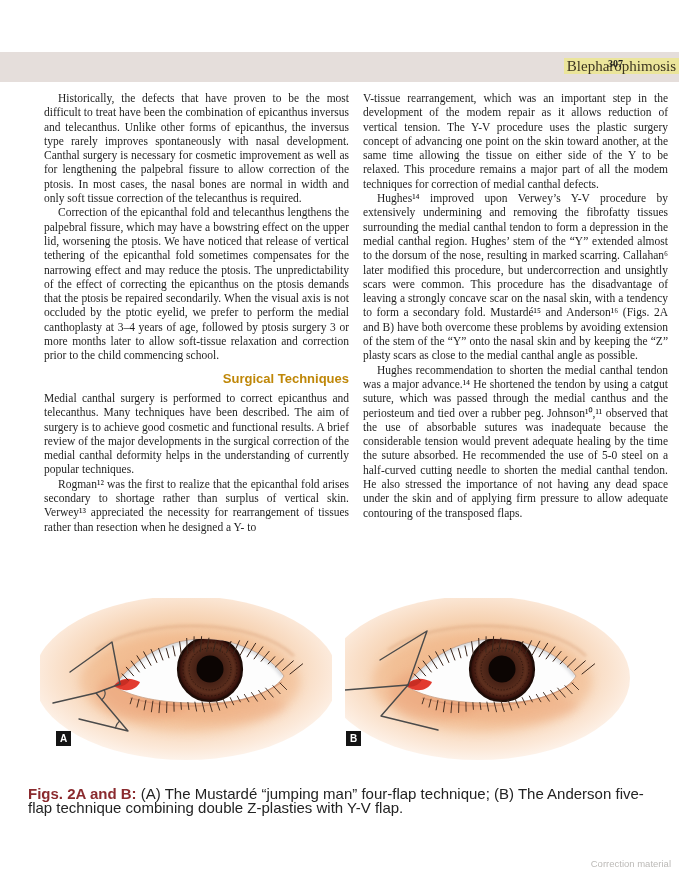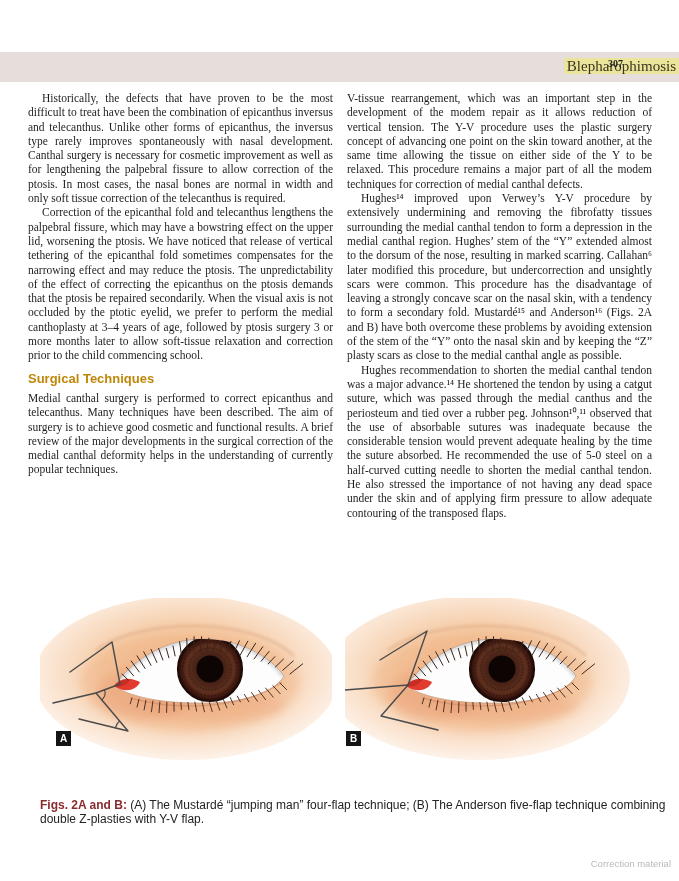--- a/index.html
+++ b/index.html
@@ -7,41 +7,41 @@
         font-family:"Liberation Serif", serif;}
 
   
   .header-band{position:absolute;left:0;top:52px;width:679px;height:30px;background:#e5dedb;}
   .running-title{position:absolute;left:0;right:0;top:6px;text-align:right;
         font-size:15px;color:#3b3420;}
   .running-title span{background:#ebe59b;padding:0 3px;}
   .page-number{position:absolute;right:56px;top:6px;font-size:10px;font-weight:bold;color:#1c1c1c;}
 
   
-  .columns{position:absolute;left:28px;top:91px;width:624px;display:flex;gap:14px;}
+  .columns{position:absolute;left:44px;top:91px;width:624px;display:flex;gap:14px;}
   .col{width:305px;text-align:justify;font-size:11.5px;line-height:14.3px;color:#1e1e1e;}
   .para{margin:0;}
   .para.indent{text-indent:14px;}
   .section-heading{margin:9px 0 5px 0;font-family:"Liberation Sans", sans-serif;
-        font-size:13px;font-weight:bold;color:#bf8708;text-align:left;}
+        font-size:13px;font-weight:bold;color:#bf8708;text-align:right;}
 
   
   .figure-area{position:absolute;left:28px;top:598px;width:624px;height:180px;background:#ffffff;}
   .panel{position:absolute;top:0;width:292px;height:162px;overflow:hidden;}
   .panel-a{left:12px;}
   .panel-b{left:317px;}
   .panel-label{position:absolute;width:15px;height:15px;background:#141414;color:#ffffff;
         font-family:"Liberation Sans", sans-serif;font-size:10px;font-weight:bold;
         display:flex;align-items:center;justify-content:center;}
   .panel-a .panel-label{left:16px;top:133px;}
   .panel-b .panel-label{left:1px;top:133px;}
 
   
-  .caption{position:absolute;left:28px;top:787px;width:628px;margin:12px;
-        font-family:"Liberation Sans", sans-serif;font-size:12px;line-height:13.5px;color:#232323;}
+  .caption{position:absolute;left:28px;top:787px;width:628px;margin:0;
+        font-family:"Liberation Sans", sans-serif;font-size:15px;line-height:13.5px;color:#232323;}
   .caption-lead{font-weight:bold;color:#8a2a2e;}
 
   .copyright{position:absolute;right:8px;top:858px;
         font-family:"Liberation Sans", sans-serif;font-size:9.5px;color:#bcbab7;}
 </style>
 </head>
 <body>
 
 <div class="page">
 
@@ -49,20 +49,21 @@
     <div class="running-title"><span>Blepharophimosis</span></div>
     <div class="page-number">307</div>
   </div>
 
   <div class="columns">
     <div class="col">
       <p class="para indent">Historically, the defects that have proven to be the most difficult to treat have been the combination of epicanthus inversus and telecanthus. Unlike other forms of epicanthus, the inversus type rarely improves spontaneously with nasal development. Canthal surgery is necessary for cosmetic improvement as well as for lengthening the palpebral fissure to allow correction of the ptosis. In most cases, the nasal bones are normal in width and only soft tissue correction of the telecanthus is required.</p>
       <p class="para indent">Correction of the epicanthal fold and telecanthus lengthens the palpebral fissure, which may have a bowstring effect on the upper lid, worsening the ptosis. We have noticed that release of vertical tethering of the epicanthal fold sometimes compensates for the narrowing effect and may reduce the ptosis. The unpredictability of the effect of correcting the epicanthus on the ptosis demands that the ptosis be repaired secondarily. When the visual axis is not occluded by the ptotic eyelid, we prefer to perform the medial canthoplasty at 3–4 years of age, followed by ptosis surgery 3 or more months later to allow soft-tissue relaxation and correction prior to the child commencing school.</p>
       <h2 class="section-heading">Surgical Techniques</h2>
       <p class="para">Medial canthal surgery is performed to correct epicanthus and telecanthus. Many techniques have been described. The aim of surgery is to achieve good cosmetic and functional results. A brief review of the major developments in the surgical correction of the medial canthal deformity helps in the understanding of currently popular techniques.</p>
+      <p class="para indent">Rogman¹² was the first to realize that the epicanthal fold arises secondary to shortage rather than surplus of vertical skin. Verwey¹³ appreciated the necessity for rearrangement of tissues rather than resection when he designed a Y- to</p>
     </div>
     <div class="col">
       <p class="para">V-tissue rearrangement, which was an important step in the development of the modem repair as it allows reduction of vertical tension. The Y-V procedure uses the plastic surgery concept of advancing one point on the skin toward another, at the same time allowing the tissue on either side of the Y to be relaxed. This procedure remains a major part of all the modem techniques for correction of medial canthal defects.</p>
       <p class="para indent">Hughes¹⁴ improved upon Verwey’s Y-V procedure by extensively undermining and removing the fibrofatty tissues surrounding the medial canthal tendon to form a depression in the medial canthal region. Hughes’ stem of the “Y” extended almost to the dorsum of the nose, resulting in marked scarring. Callahan⁶ later modified this procedure, but undercorrection and unsightly scars were common. This procedure has the disadvantage of leaving a strongly concave scar on the nasal skin, with a tendency to form a secondary fold. Mustardé¹⁵ and Anderson¹⁶ (Figs. 2A and B) have both overcome these problems by avoiding extension of the stem of the “Y” onto the nasal skin and by keeping the “Z” plasty scars as close to the medial canthal angle as possible.</p>
       <p class="para indent">Hughes recommendation to shorten the medial canthal tendon was a major advance.¹⁴ He shortened the tendon by using a catgut suture, which was passed through the medial canthus and the periosteum and tied over a rubber peg. Johnson¹⁰,¹¹ observed that the use of absorbable sutures was inadequate because the considerable tension would prevent adequate healing by the time the suture absorbed. He recommended the use of 5-0 steel on a half-curved cutting needle to shorten the medial canthal tendon. He also stressed the importance of not having any dead space under the skin and of applying firm pressure to allow adequate contouring of the transposed flaps.</p>
     </div>
   </div>
 
   <div class="figure-area">
 

